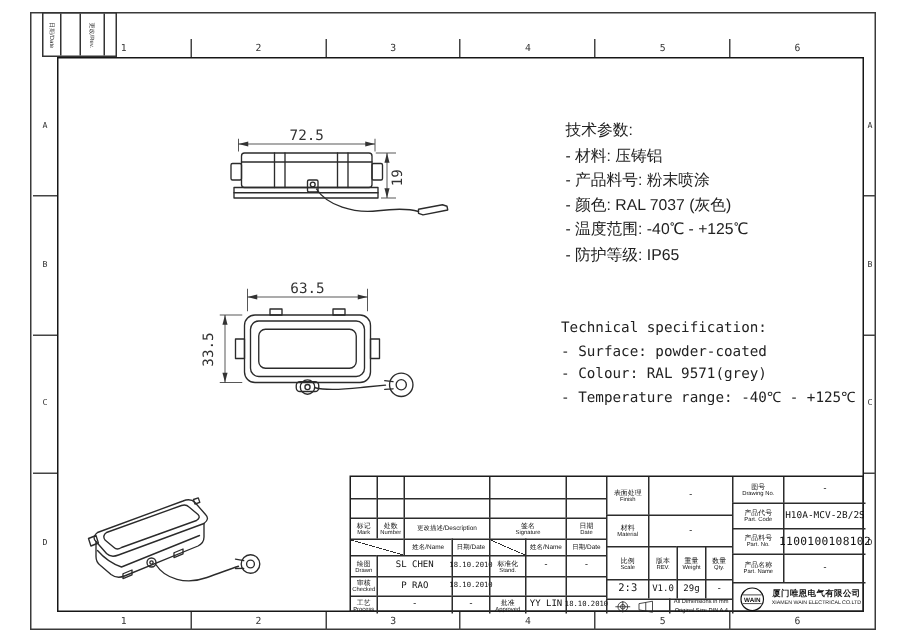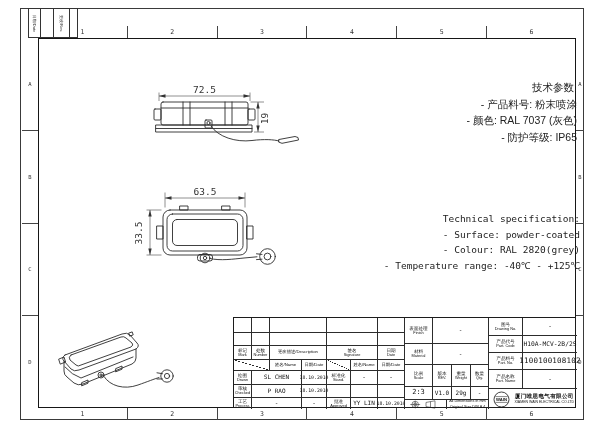--- a/index.html
+++ b/index.html
@@ -19,21 +19,21 @@
   .strip-v .seg:not(:last-child){border-bottom:0.6px solid #444;}
   
   .corner{left:28px;top:8px;width:50px;height:30px;border:0.6px solid #333;box-sizing:border-box;display:flex;}
   .corner .ccell{box-sizing:border-box;border-right:0.6px solid #333;display:flex;align-items:center;justify-content:center;overflow:hidden;}
   .corner .ccell:last-child{border-right:none;}
   .rot{transform:rotate(90deg);font-size:4px;white-space:nowrap;color:#333;}
   
   .specs{line-height:16.5px;color:#222;}
   .specs-cn{left:377px;top:79px;width:200px;font-size:10.5px;}
   .specs-en{left:374px;top:211px;width:206px;font-size:9.5px;font-family:"DejaVu Sans Mono",monospace;line-height:15.5px;}
-  .specs div{white-space:nowrap;text-align:right;}
+  .specs div{white-space:nowrap;}
   
   .tb{left:233px;top:317px;width:343px;height:91px;border:1px solid #1c1c1c;box-sizing:border-box;font-family:"Liberation Sans",sans-serif;}
   .cell{position:absolute;box-sizing:border-box;border-left:0.8px solid #2c2c2c;border-top:0.8px solid #2c2c2c;
         display:flex;flex-direction:column;align-items:center;justify-content:center;text-align:center;line-height:1.12;overflow:visible;}
   .cell.edge-l{border-left:none;} .cell.edge-t{border-top:none;}
   .lab-cn{font-size:4.6px;} .lab-en{font-size:3.9px;} .lab-one{font-size:4.3px;white-space:nowrap;}
   .val{font-family:"DejaVu Sans Mono",monospace;font-size:6px;white-space:nowrap;}
   .val-date{font-family:"DejaVu Sans Mono",monospace;font-size:4.8px;white-space:nowrap;}
   .val-big{font-family:"DejaVu Sans Mono",monospace;font-size:7px;white-space:nowrap;text-align:right;}
   .val-no{font-family:"DejaVu Sans Mono",monospace;font-size:7.5px;letter-spacing:0.2px;white-space:nowrap;}
@@ -200,29 +200,31 @@
     <g fill="#333" font-family="DejaVu Sans Mono, monospace" font-size="9.5" text-anchor="middle">
       <text x="166.5" y="55">72.5</text>
       <text x="230" y="80.5" transform="rotate(-90 230 80.5)">19</text>
       <text x="167" y="157">63.5</text>
       <text x="104" y="195" transform="rotate(-90 104 195)">33.5</text>
     </g>
   </svg>
 
   <div class="abs specs specs-cn">
     <div>技术参数:</div>
+    <div>- 材料: 压铸铝</div>
     <div>- 产品料号: 粉末喷涂</div>
     <div>- 颜色: RAL 7037 (灰色)</div>
+    <div>- 温度范围: -40℃ - +125℃</div>
     <div>- 防护等级: IP65</div>
   </div>
 
   <div class="abs specs specs-en">
     <div>Technical specification:</div>
     <div>- Surface: powder-coated</div>
-    <div>- Colour: RAL 2820(grey)</div>
+    <div>- Colour: RAL 9571(grey)</div>
     <div>- Temperature range: -40℃ - +125℃</div>
   </div>
 
   <div class="abs tb">
 
     <div class="cell edge-l edge-t" style="left:0;top:0;width:17px;height:14px;"></div>
     <div class="cell edge-t" style="left:17px;top:0;width:18px;height:14px;"></div>
     <div class="cell edge-t" style="left:35px;top:0;width:57px;height:14px;"></div>
     <div class="cell edge-t" style="left:92px;top:0;width:51px;height:14px;"></div>
     <div class="cell edge-t" style="left:143px;top:0;width:27px;height:14px;"></div>

